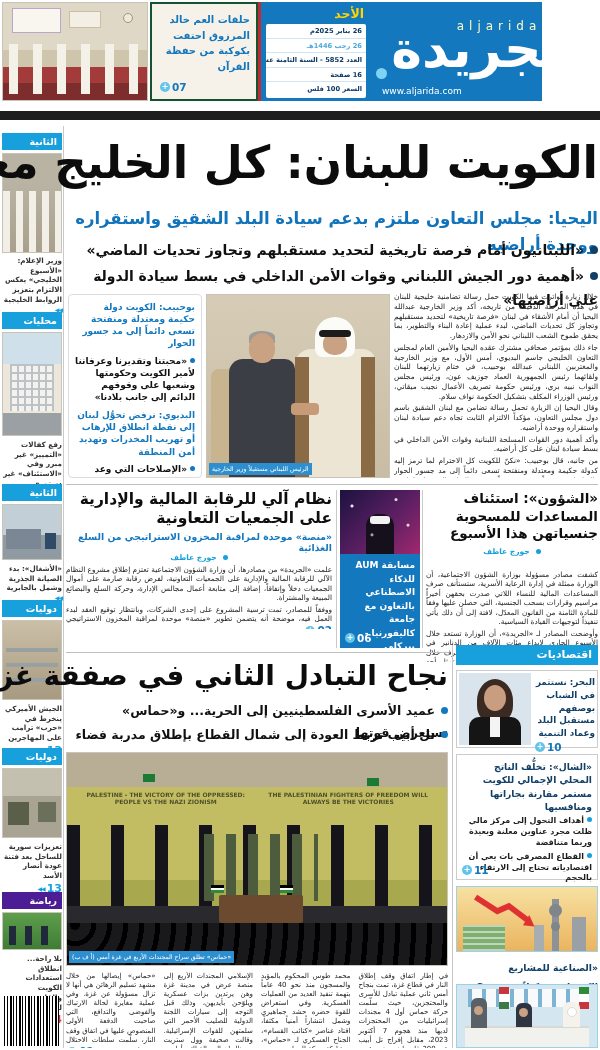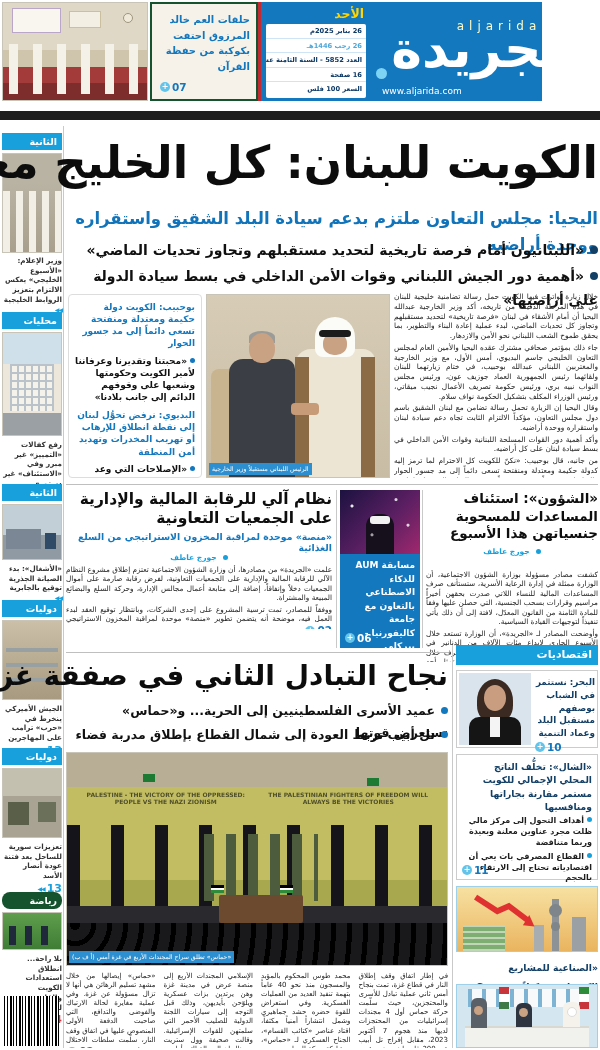--- a/index.html
+++ b/index.html
@@ -33,21 +33,21 @@
   .plus-ic{display:inline-block;width:10px;height:10px;border-radius:50%;background:#62c4ea;color:#fff;
            font-size:8px;line-height:10px;text-align:center;font-weight:bold;}
   .promo-badge{position:absolute;left:8px;bottom:6px;}
   #black-bar{position:absolute;left:0;top:111px;width:600px;height:9px;background:#1e1e1e;}
   
   .vr{position:absolute;width:1px;background:#c9c9c9;}
   .hr{position:absolute;height:1px;background:#bfbfbf;}
   
   .side-label{position:absolute;left:2px;width:60px;height:17px;background:#18a0dd;color:#fff;
               font-size:9.5px;font-weight:bold;line-height:17px;padding-right:5px;text-align:right;}
-  .side-label.red{background:#14532d;border-radius:8px;}
+  .side-label.red{background:#4c1d95;}
   .side-cap{position:absolute;left:2px;width:60px;font-size:7.2px;font-weight:bold;color:#333;
             line-height:1.35;text-align:right;}
   .pg-row{display:flex;justify-content:flex-end;align-items:center;gap:2px;margin-top:1px;direction:ltr;}
   .chev{color:#18a0dd;font-size:6px;letter-spacing:-1px;}
   .side-num{color:#18a0dd;font-weight:bold;font-size:11px;}
   .side-num.red,.chev.red{color:#d93240;}
   .barcode{position:absolute;left:4px;top:996px;width:55px;height:50px;
      background:repeating-linear-gradient(90deg,#000 0 1px,#fff 1px 3px,#000 3px 4px,#fff 4px 6px,#000 6px 8px,#fff 8px 9px);}
   
   .t1{background:linear-gradient(180deg,#b9b3a4 0 30%,#a99f8c);}
@@ -240,21 +240,21 @@
     <span>رفع كفالات «التمييز» غير مبرر وفي «الاستئناف» غير دستوري</span>
     <span class="pg-row">
         <span class="chev">◀◀</span>
         <span class="side-num">05</span>
       </span>
   </div>
 
   <div class="side-label" style="top:484px;">الثانية</div>
   <div class="photo t3" style="left:2px;top:504px;width:60px;height:56px;"></div>
   <div class="side-cap" style="top:564px;">
-    <span>«الأشغال»: بدء الصيانة الجذرية توقيع بالجابرية</span>
+    <span>«الأشغال»: بدء الصيانة الجذرية وشمل بالجابرية</span>
     <span class="pg-row">
         <span class="chev">◀◀</span>
       </span>
   </div>
 
   <div class="side-label" style="top:600px;">دوليات</div>
   <div class="photo t4" style="left:2px;top:620px;width:60px;height:80px;"></div>
   <div class="side-cap" style="top:704px;">
     <span>الجيش الأميركي ينخرط في «حرب» ترامب على المهاجرين</span>
     <span class="pg-row">

